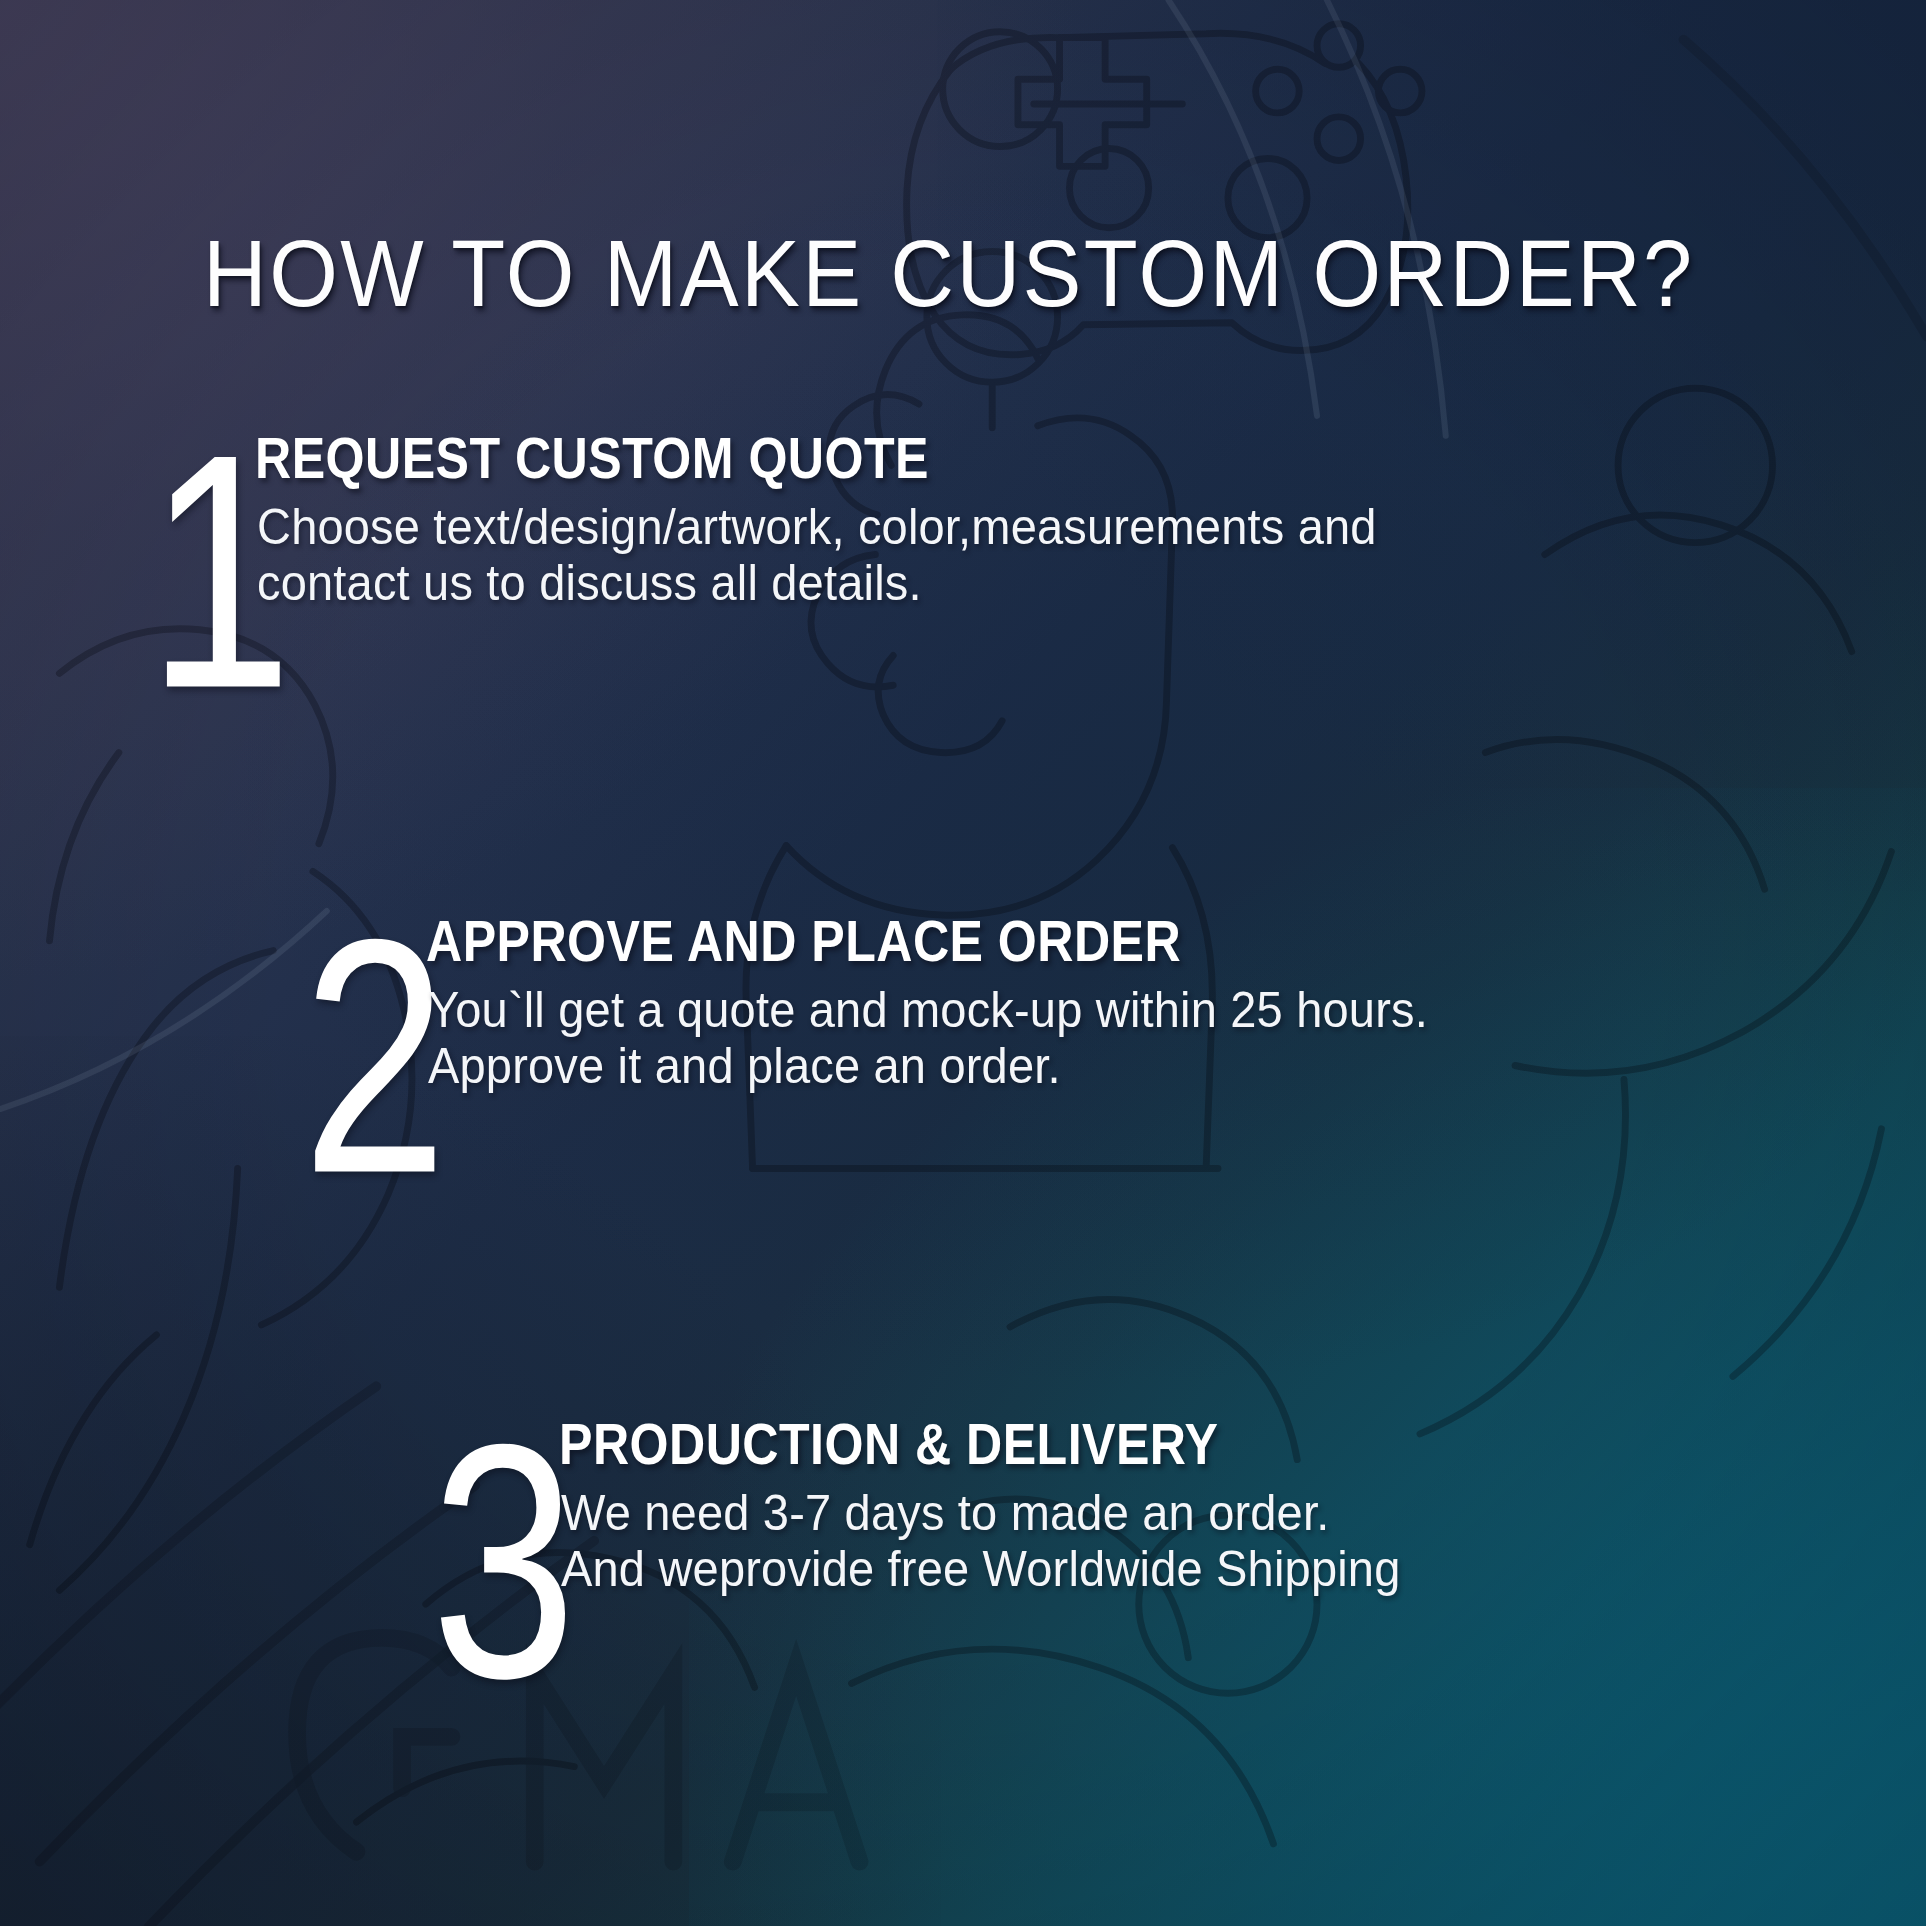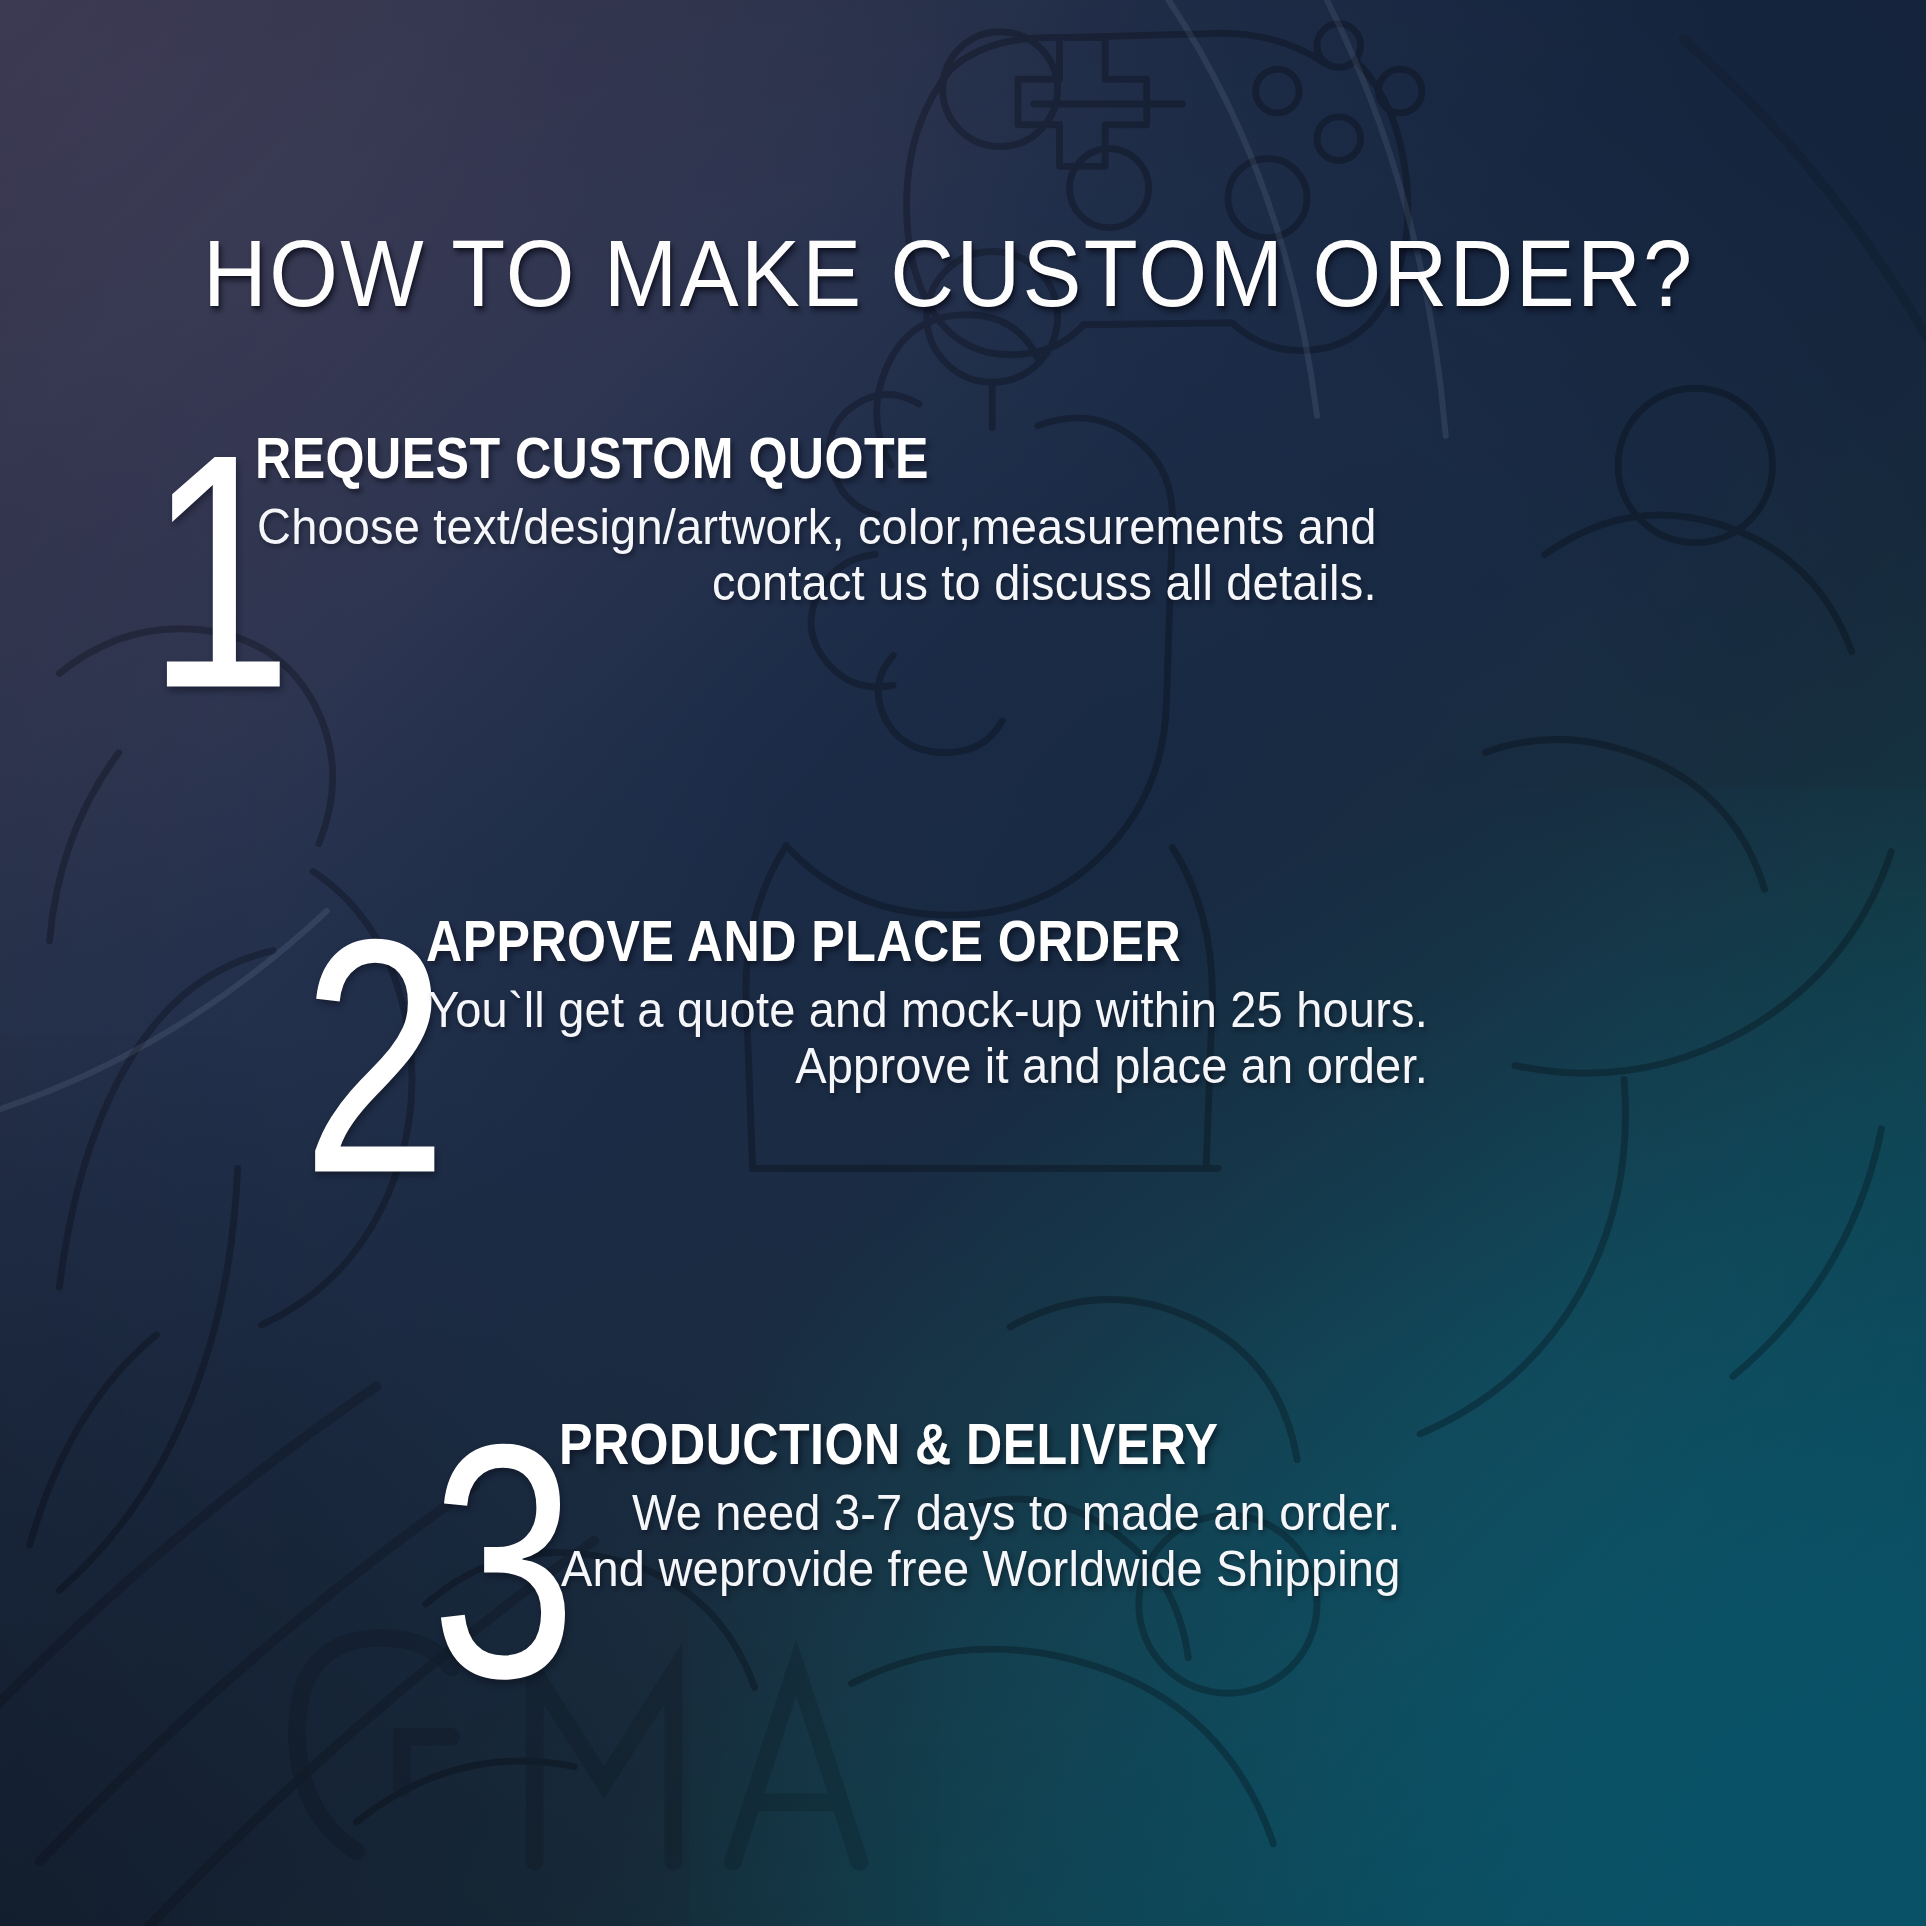--- a/index.html
+++ b/index.html
@@ -19,21 +19,20 @@
         #2b3550 22%,
         #23304c 33%,
         #1d2c46 44%,
         #1a2c42 54%,
         #19303f 63%,
         #163a45 72%,
         #134551 80%,
         #0f4f60 88%,
         #0c596f 95%,
         #0a5c74 100%);
-    text-align: right;
   }
   
   .tint{position:absolute;pointer-events:none;}
   #tint-tl{left:0;top:0;width:1089px;height:990px;
     background:radial-gradient(ellipse at 0% 0%, rgba(72,68,98,.85) 0%, rgba(62,60,88,.45) 38%, rgba(58,58,82,0) 70%);}
   #tint-tr{right:0;top:0;width:990px;height:891px;
     background:radial-gradient(ellipse at 100% 0%, rgba(22,40,70,.75) 0%, rgba(22,40,70,.35) 45%, rgba(22,40,70,0) 75%);}
   #tint-bl{left:0;bottom:0;width:941px;height:891px;
     background:radial-gradient(ellipse at 0% 100%, rgba(21,33,50,.8) 0%, rgba(21,33,50,.35) 45%, rgba(21,33,50,0) 75%);}
   #tint-br{right:0;bottom:0;width:1238px;height:1139px;

